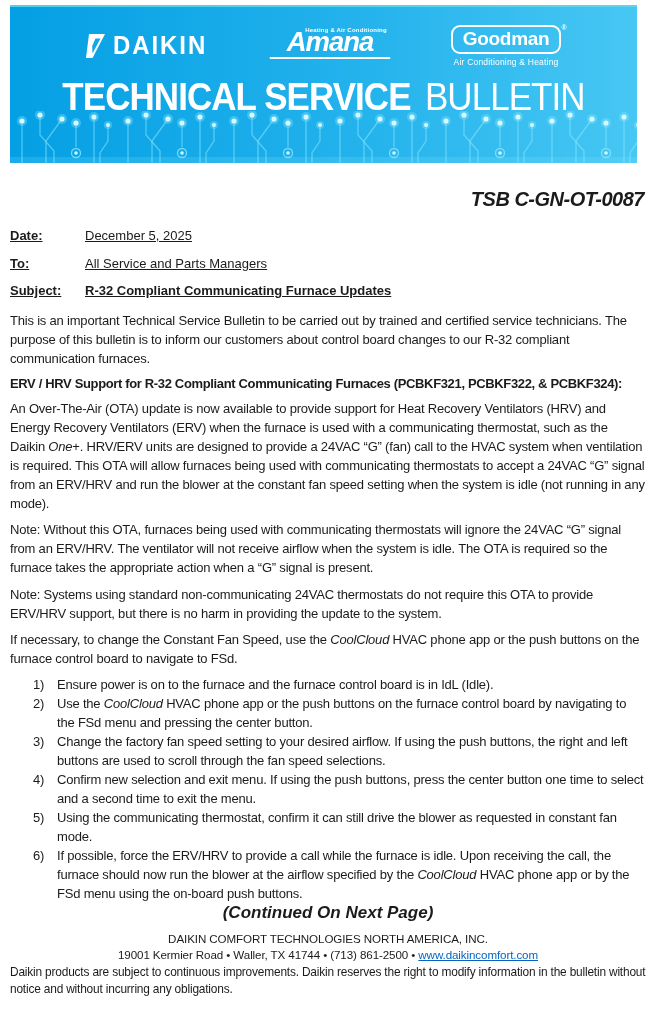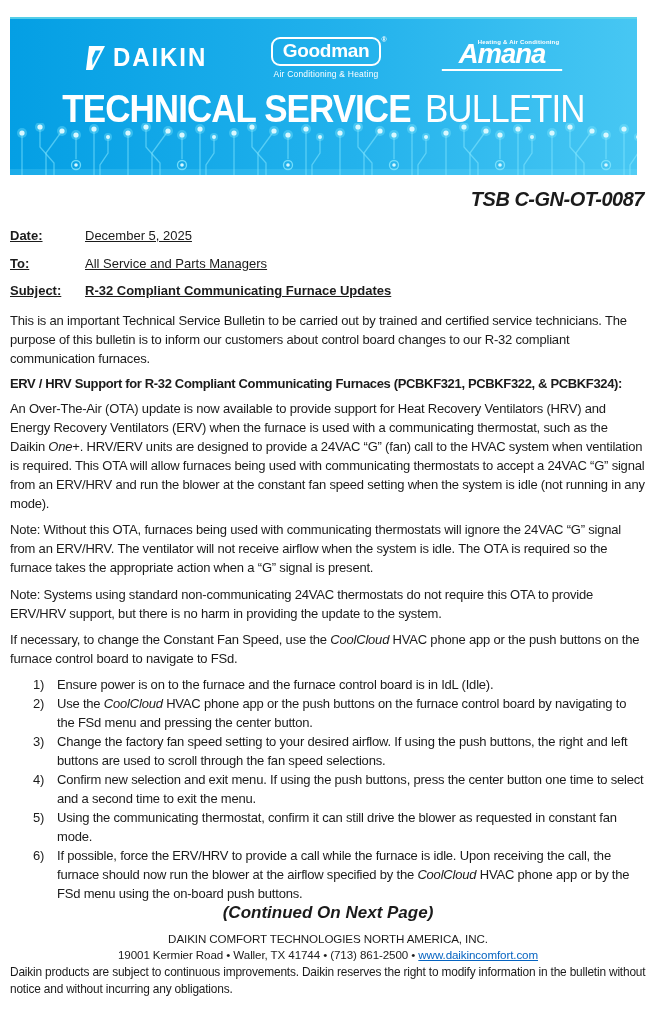--- a/index.html
+++ b/index.html
@@ -8,21 +8,21 @@
     height: 1022px;
     overflow: hidden;
     font-family: "Liberation Sans", sans-serif;
     color: #1b1b1b;
     position: relative;
   }
 
   
   .banner {
     position: absolute;
-    left: 10px; top: 17px;
+    left: 10px; top: 5px;
     width: 627px; height: 158px;
     background: linear-gradient(90deg, #049fe4 0%, #23b2ec 55%, #47c7f3 100%);
     border-top: 2px solid rgba(100, 214, 233, 0.85);
     overflow: hidden;
   }
   .logos-row {
     position: relative;
     display: flex;
     justify-content: center;
     align-items: flex-start;
@@ -133,31 +133,31 @@
   <div class="logos-row">
 
     <div class="logo daikin">
       <svg width="19" height="24" viewBox="0 0 19 24">
         <polygon points="3,0 19,0 6.5,24 0,24" fill="#ffffff"></polygon>
         <polygon points="9.5,4.5 14.5,4.5 6.5,19.5 6.2,12" fill="#12a7e8"></polygon>
       </svg>
       <span class="daikin-word">DAIKIN</span>
     </div>
 
+    <div class="logo amana">
+      <div class="amana-tagline">Heating &amp; Air Conditioning</div>
+      <div class="amana-word">Amana</div>
+    </div>
+
     <div class="logo goodman">
       <span class="goodman-box">
         <span>Goodman</span>
         <span class="goodman-reg">®</span>
       </span>
       <div class="goodman-tagline">Air Conditioning &amp; Heating</div>
-    </div>
-
-    <div class="logo amana">
-      <div class="amana-tagline">Heating &amp; Air Conditioning</div>
-      <div class="amana-word">Amana</div>
     </div>
   </div>
 
   <div class="banner-title">
     <span class="strong">TECHNICAL SERVICE</span>
     <span class="light">BULLETIN</span>
   </div>
 
   <svg class="circuit" preserveAspectRatio="none">
     <defs>

